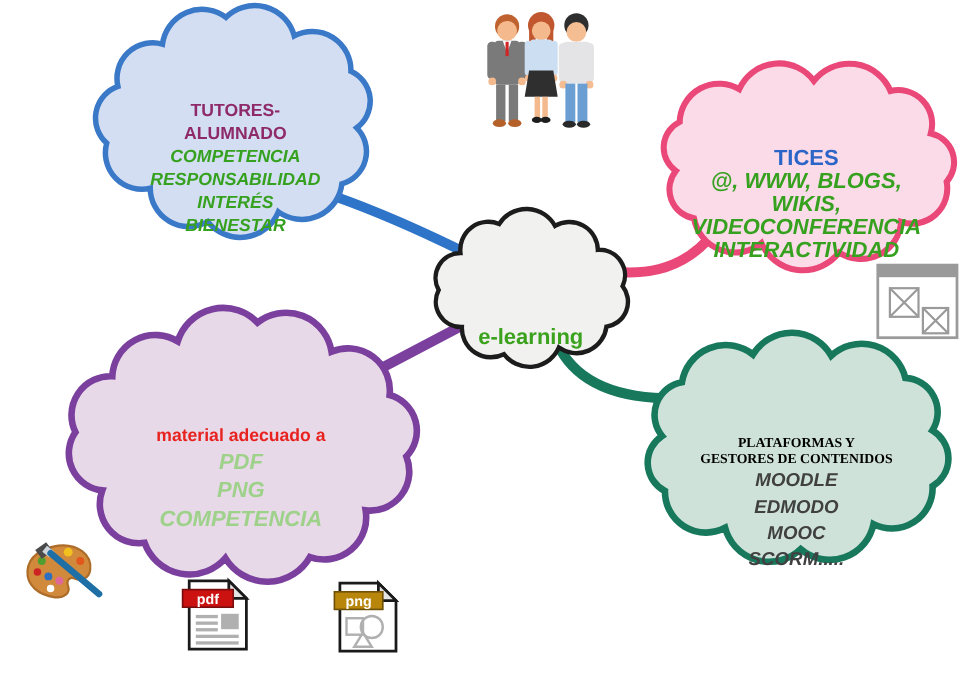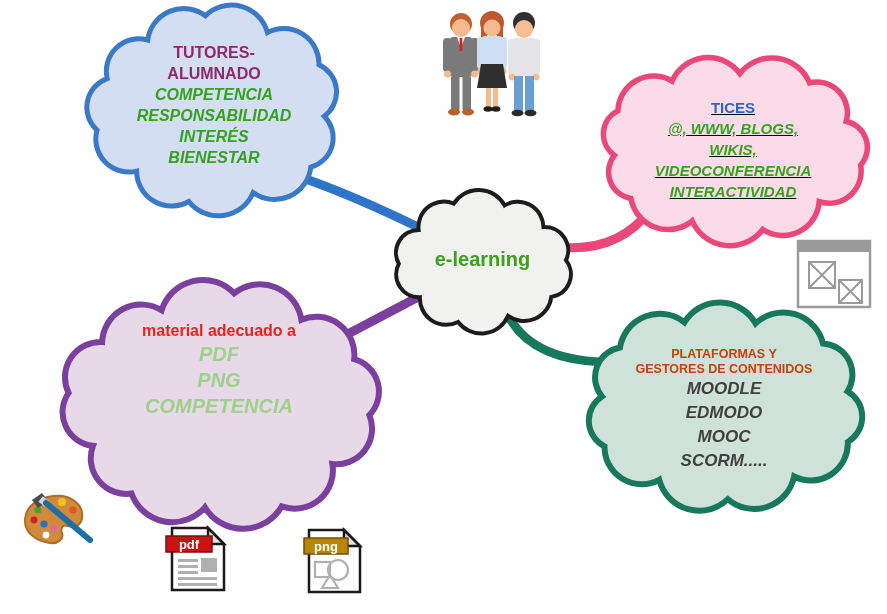--- a/index.html
+++ b/index.html
@@ -1,37 +1,37 @@
 <!DOCTYPE html>
 <html><head>
 <meta charset="utf-8">
 <style>
   html,body{margin:0;padding:0;background:#ffffff;}
   .stage{position:relative;width:887px;height:614px;background:#ffffff;overflow:hidden;
          font-family:"Liberation Sans",sans-serif;}
   .stage svg.scene{position:absolute;left:0;top:0;}
-  .txt{position:absolute;text-align:center;font-weight:bold;}
+  .txt{position:absolute;text-align:center;font-weight:bold;margin-top:48px;}
   .ln{white-space:nowrap;}
   
   .tutores{left:94px;top:42px;width:240px;font-size:16px;line-height:21px;}
   .tutores .t{color:#8e2a69;}
   .tutores .i{color:#35a11f;font-style:italic;}
   
-  .tices{left:613px;top:97px;width:240px;font-size:15px;line-height:21px;text-decoration:underline;}
+  .tices{left:613px;top:86px;width:240px;font-size:20px;line-height:21px;}
   .tices .t{color:#2b65c8;}
   .tices .i{color:#35a11f;font-style:italic;}
   
   .centerlbl{left:400px;top:244px;width:165px;font-size:20px;line-height:30px;color:#3aa21c;}
   
-  .material{left:90px;top:320px;width:258px;}
+  .material{left:90px;top:338px;width:258px;}
   .material .t{color:#e8221f;font-size:16px;line-height:21px;}
   .material .i{color:#9ed189;font-style:italic;font-size:20px;line-height:26px;}
   
   .plataformas{left:612px;top:347px;width:224px;}
-  .plataformas .t{color:#c2410c;font-size:12.5px;line-height:15px;}
+  .plataformas .t{color:#000000;font-size:12.5px;line-height:15px;font-family:Liberation Serif, serif;}
   .plataformas .i{color:#404040;font-style:italic;font-size:17px;line-height:24px;}
   .icon{position:absolute;}
 </style>
 </head>
 <body>
 
 <div class="stage">
 
   <svg class="scene" width="887" height="614" viewBox="0 0 887 614">
     <g fill="none" stroke-linecap="round">

